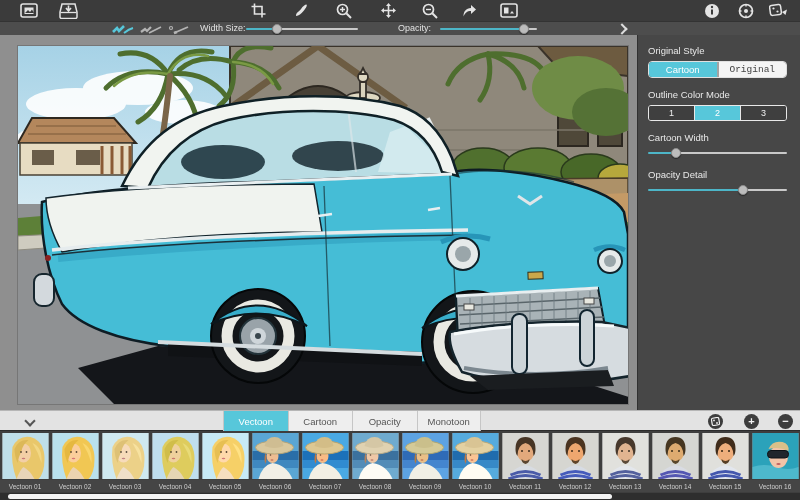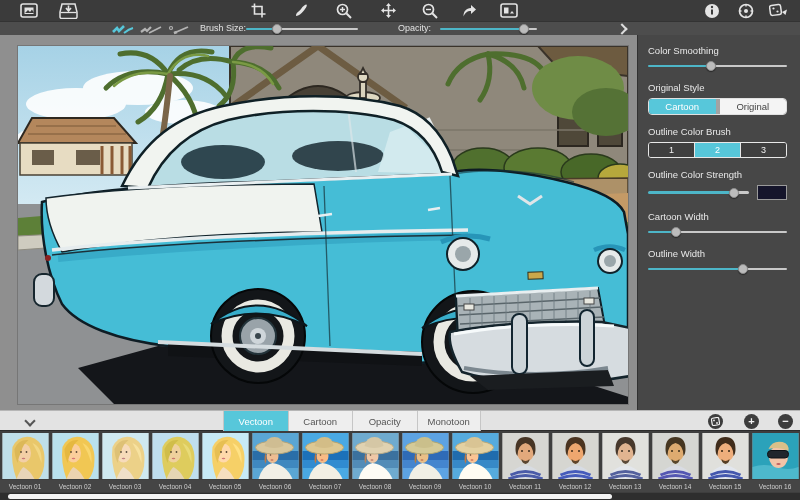--- a/index.html
+++ b/index.html
@@ -27,21 +27,21 @@
   .photo{position:absolute;left:18px;top:11px;width:610px;height:358px;box-shadow:0 0 0 1px #767676;cursor:crosshair;}
   .photo svg{display:block;}
 
   
   .sidebar{position:absolute;left:637px;top:35px;width:163px;height:375px;background:#474747;border-left:1px solid #313131;padding:10px 13px 0 10px;}
   .ctl{margin-bottom:11px;}
   .ctl .clabel{font-size:9.5px;color:#e8e8e8;margin-bottom:5px;}
   .ctl .hslider{position:relative;top:0;width:100%;}
   .seg2{display:flex;height:17px;border:1px solid #e0e0e0;border-radius:4px;overflow:hidden;}
   .seg2 .opt{flex:1;display:flex;align-items:center;justify-content:center;font-size:9.5px;background:#f4f4f4;color:#444;cursor:pointer;}
-  .seg2 .opt+.opt{border-left:4px solid #a3a3a3;}
+  .seg2 .opt+.opt{border-left:2px solid #a3a3a3;font-family:Liberation Mono, monospace;}
   .seg2 .opt.on{background:#57c7da;color:#fff;}
   .seg3{display:flex;height:16px;border:1px solid #e8e8e8;border-radius:3px;overflow:hidden;}
   .seg3 .opt{flex:1;display:flex;align-items:center;justify-content:center;font-size:9px;background:#3f3f3f;color:#f0f0f0;cursor:pointer;}
   .seg3 .opt+.opt{border-left:1px solid #e8e8e8;}
   .seg3 .opt.on{background:#57c7da;color:#fff;}
   .strengthrow{display:flex;align-items:center;}
   .strengthrow .hslider{flex:1;}
   .swatch{width:30px;height:15px;border:1px solid #9a9a9a;margin-left:8px;cursor:pointer;}
 
   
@@ -168,21 +168,21 @@
           <path d="M9 9 l12-6" stroke="#b4b4b4" stroke-width="1.8" fill="none"></path>
         </svg>
     </div>
     <div class="brushbox" style="left:166px">
       <svg width="22" height="11" viewBox="0 0 22 11">
           <circle cx="3" cy="4" r="1.5" fill="none" stroke="#b4b4b4" stroke-width="1.2"></circle>
           <path d="M6 9 l14-6" stroke="#b4b4b4" stroke-width="1.8" fill="none"></path>
           <path d="M6 9 l3-1" stroke="#b4b4b4" stroke-width="2.4" fill="none"></path>
         </svg>
     </div>
-    <span class="lbl" style="left:200px">Brush Size:</span>
+    <span class="lbl" style="left:200px">Width Size:</span>
     <div class="hslider" style="left: 246px; width: 112px; --val: 28%;">
       <div class="track"></div>
         <div class="knob"></div>
     </div>
     <span class="lbl" style="left:398px">Opacity:</span>
     <div class="hslider" style="left: 440px; width: 97px; --val: 87%;">
       <div class="track"></div>
         <div class="knob"></div>
     </div>
     <div class="chev"></div>
@@ -375,60 +375,43 @@
           <rect x="494" y="268" width="15" height="60" rx="7" fill="#ccd4d8" stroke="#122530" stroke-width="2"></rect>
           <rect x="562" y="264" width="14" height="56" rx="7" fill="#ccd4d8" stroke="#122530" stroke-width="2"></rect>
           <path d="M452,330 L590,324 L596,340 L470,344 Z" fill="#1a1d20"></path>
         </g>
       </svg>
     </div>
   </div>
 
   <div class="sidebar">
     <div class="ctl">
-      <div class="clabel">Color Smoothing</div>
-      <div class="hslider" style="--val: 45%;">
-        <div class="track"></div>
-          <div class="knob"></div>
-      </div>
-    </div>
-    <div class="ctl">
       <div class="clabel">Original Style</div>
       <div class="seg2">
         <div class="opt on">Cartoon</div>
         <div class="opt">Original</div>
       </div>
     </div>
     <div class="ctl">
-      <div class="clabel">Outline Color Brush</div>
+      <div class="clabel">Outline Color Mode</div>
       <div class="seg3">
         <div class="opt">1</div>
         <div class="opt on">2</div>
         <div class="opt">3</div>
-      </div>
-    </div>
-    <div class="ctl">
-      <div class="clabel">Outline Color Strength</div>
-      <div class="strengthrow">
-        <div class="hslider" style="--val: 85%;">
-          <div class="track"></div>
-            <div class="knob"></div>
-        </div>
-        <div class="swatch" style="background: rgb(21, 21, 43);"></div>
       </div>
     </div>
     <div class="ctl">
       <div class="clabel">Cartoon Width</div>
       <div class="hslider" style="--val: 20%;">
         <div class="track"></div>
           <div class="knob"></div>
       </div>
     </div>
     <div class="ctl">
-      <div class="clabel">Outline Width</div>
+      <div class="clabel">Opacity Detail</div>
       <div class="hslider" style="--val: 68%;">
         <div class="track"></div>
           <div class="knob"></div>
       </div>
     </div>
   </div>
 
   <div class="tabbar">
     <div class="collapse"></div>
     <div class="tabs">

